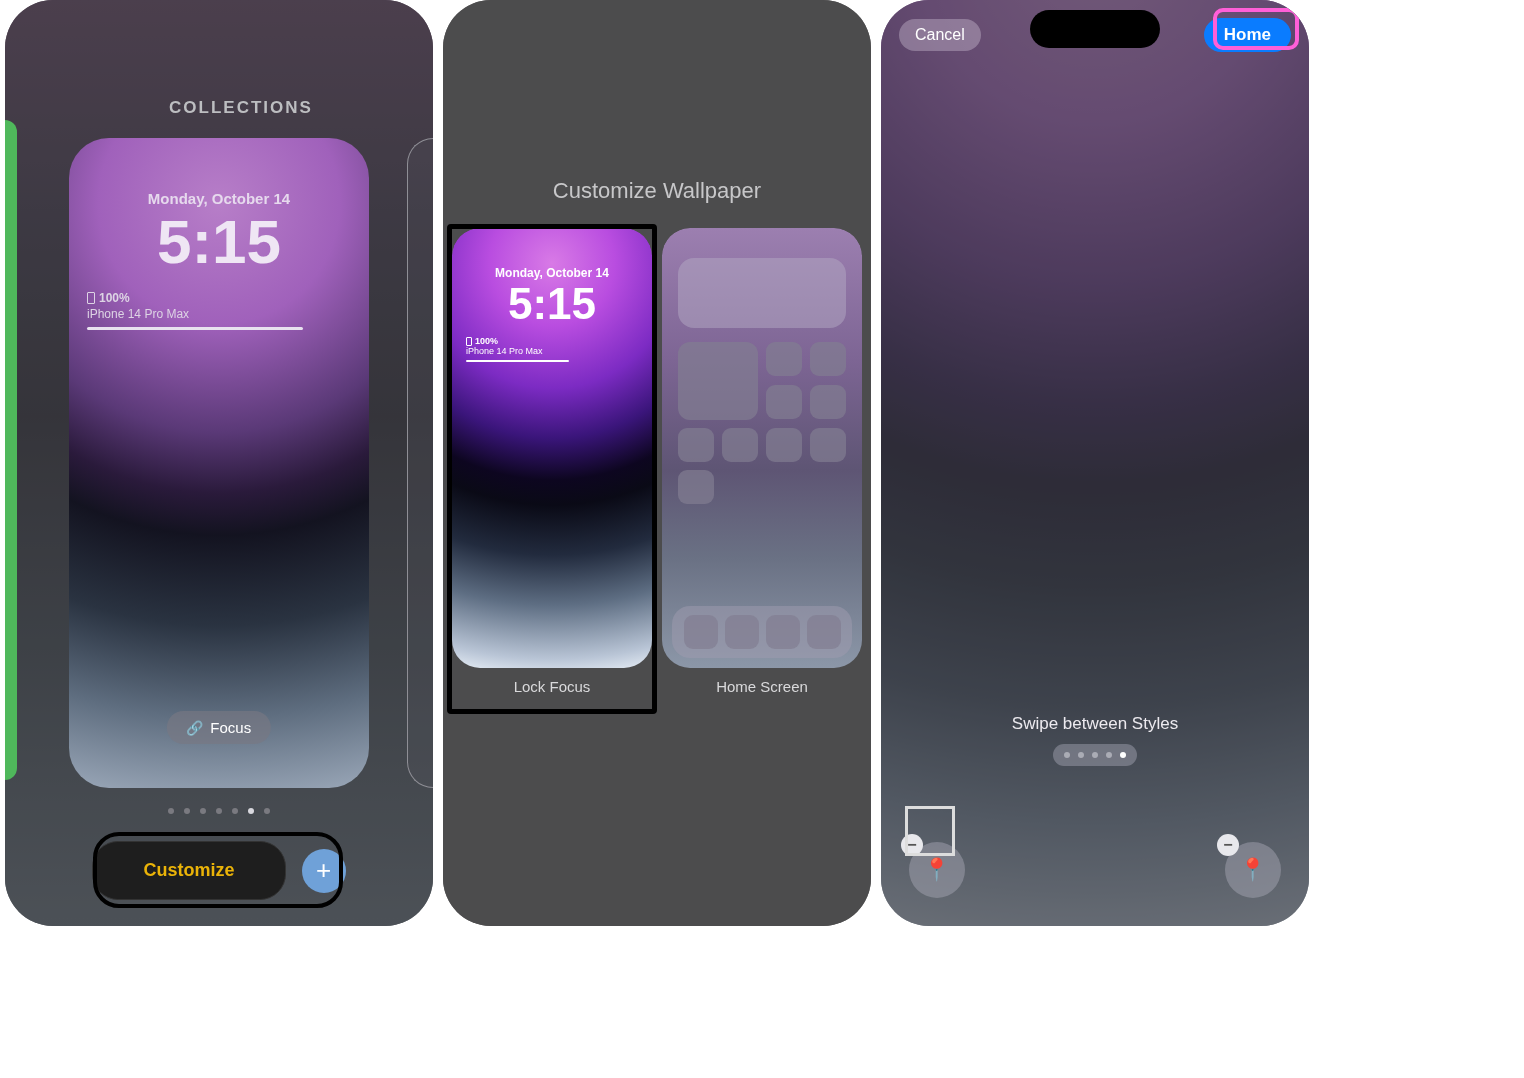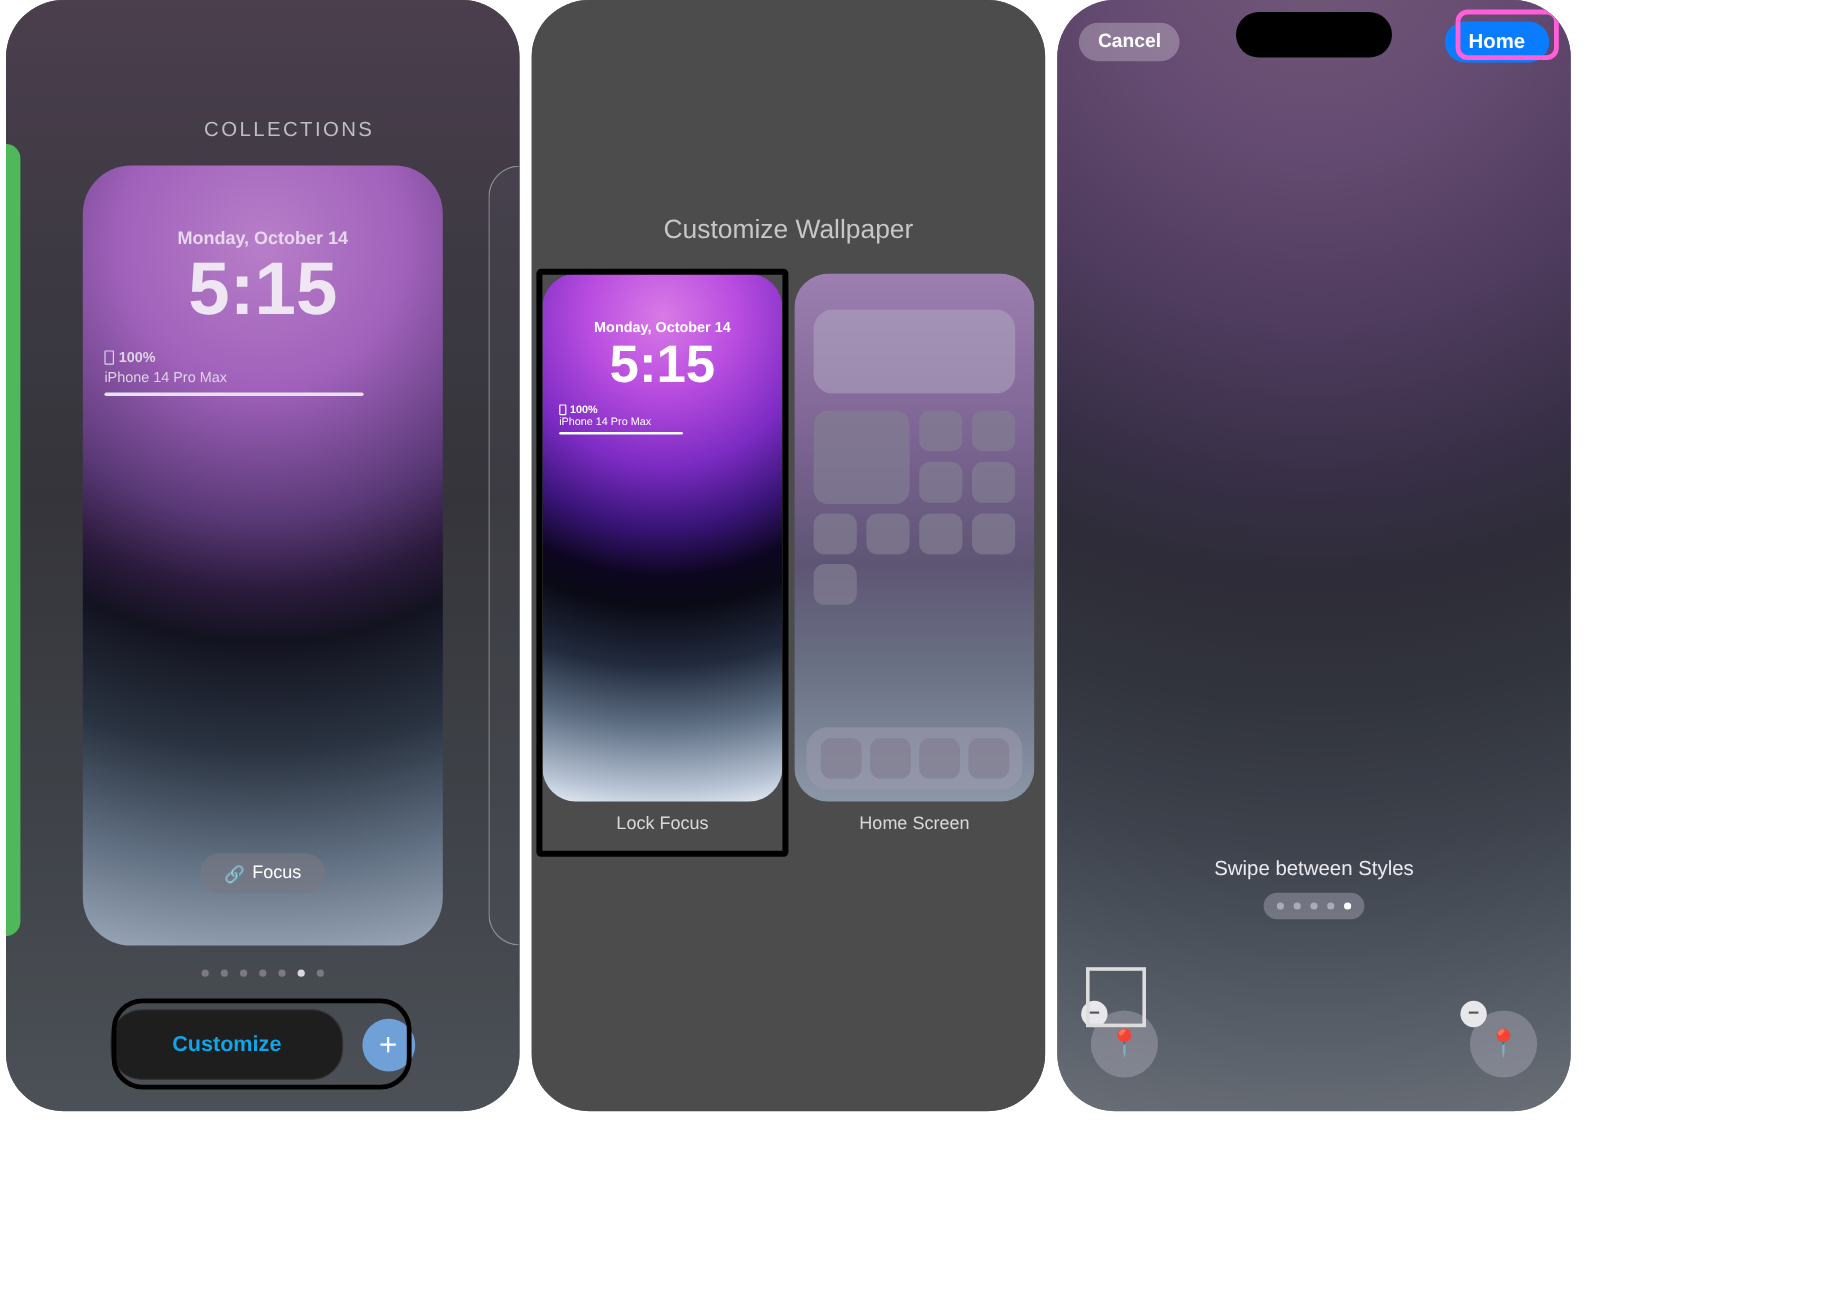--- a/index.html
+++ b/index.html
@@ -6,37 +6,37 @@
 html, body { width: 1524px; height: 1078px; background: #fff; font-family: -apple-system, "SF Pro Display", "Helvetica Neue", Arial, sans-serif; }
 .stage { display: flex; width: 1524px; height: 1078px; }
 .panel { position: relative; width: 428px; height: 926px; margin: 0 5px; border-radius: 48px; overflow: hidden; background: #707070; }
 .panel-wrap { position: relative; width: 438px; display: flex; align-items: flex-start; }
 
 .dim { position: absolute; inset: 0; background: rgba(50,50,50,0.55); pointer-events: none; }
 
 
 .p1-bg { position: absolute; inset: 0; background: linear-gradient(180deg,#6b506f 0%,#4a4358 25%,#3a3946 45%,#4d5561 70%,#6d7885 100%); }
 .green-edge { position: absolute; left: 0; top: 120px; width: 12px; height: 660px; background:#4fb85b; border-top-right-radius: 40px; border-bottom-right-radius: 40px; }
-.collections { position:absolute; top:98px; left:0; right:0; text-align:center; color:#bdbec1; font-size:17px; letter-spacing:2px; font-weight:400;padding-left:44px; }
+.collections { position:absolute; top:98px; left:0; right:0; text-align:center; color:#bdbec1; font-size:17px; letter-spacing:2px; font-weight:700;padding-left:44px; }
 .card1 { position:absolute; left:64px; top:138px; width:300px; height:650px; border-radius:40px; background: radial-gradient(circle at 50% 10%, #b77ec8 0%, #a061bb 20%, #5a3977 38%, #2a1a3b 48%, #131320 55%, #2a3341 70%, #5e6d7f 85%, #9aa7b8 100%); overflow:hidden; }
 .card1 .date { text-align:center; color:#e6d9ed; font-size:15px; font-weight:600; margin-top:52px; }
 .card1 .time { text-align:center; color:#efe6f4; font-size:62px; font-weight:700; line-height:1; margin-top:4px; }
 .widget1 { margin:18px 18px 0; color:#ddd4e4; font-size:12px; }
 .widget1 .row { display:flex; align-items:center; gap:4px; font-weight:600;}
 .widget1 .bat { width:8px; height:12px; border:1px solid #ddd4e4; border-radius:1px; display:inline-block; position:relative;}
 .widget1 .model { font-size:12px; margin-top:2px; }
 .widget1 .bar { height:3px; background:#e8e2ef; border-radius:2px; margin-top:6px; width:82%; }
 .focus-pill { position:absolute; bottom:44px; left:50%; transform:translateX(-50%); background: rgba(120,120,130,0.65); color:#fff; padding:8px 20px; border-radius:20px; display:flex; align-items:center; gap:6px; font-size:15px; font-weight:500;}
 .focus-pill .link-ic { font-size:14px; }
 .right-peek { position:absolute; right:0; top:138px; width:26px; height:650px; border:1px solid #8f8f96; border-right:none; border-top-left-radius:40px; border-bottom-left-radius:40px; background:rgba(90,90,100,0.2);}
 .dots1 { position:absolute; bottom:112px; left:0; right:0; display:flex; justify-content:center; gap:10px; }
 .dots1 span { width:6px; height:6px; border-radius:50%; background:#7a7a80; }
 .dots1 span.on { background:#d8d8de; }
 .customize-row { position:absolute; bottom:26px; left:0; right:0; display:flex; justify-content:center; align-items:center; gap:16px; }
-.customize-btn { background:#1e1e1e; color:#0ea5e9; font-size:18px; font-weight:600; padding:18px 50px; border-radius:26px; border:1px solid #333; }
+.customize-btn { background:#1e1e1e; color:#eab308; font-size:18px; font-weight:600; padding:18px 50px; border-radius:26px; border:1px solid #333; }
 .hl-cust { position:absolute; border:4px solid #000; border-radius:26px; pointer-events:none; }
 .add-btn { width:44px; height:44px; border-radius:50%; background:#6fa1d8; display:flex; align-items:center; justify-content:center; color:#fff; font-size:26px; font-weight:300; }
 
 
 .p2-bg { position:absolute; inset:0; background:#6e6d6f; }
 .cw-title { position:absolute; top:178px; left:0; right:0; text-align:center; color:#c7c7c9; font-size:22px; font-weight:500;}
 .pair-wrap { position:absolute; top:228px; left:0; right:0; display:flex; justify-content:center; gap:10px; }
 .mini-card { width:200px; border-radius:28px; overflow:hidden; position:relative; }
 .mini-card .shot { width:100%; height:440px; border-radius:28px; position:relative; overflow:hidden; }
 .lock-shot { background: radial-gradient(circle at 50% 8%, #d87ae6 0%, #b94de0 15%, #7c2bc3 30%, #3a157a 42%, #0d0620 52%, #0a0a16 58%, #222b3e 70%, #5e6e83 82%, #b9c5d6 95%, #e6edf5 100%); }
@@ -53,21 +53,21 @@
 .home-shot .grid .ic { height:34px; background:rgba(130,125,145,0.7); border-radius:9px;}
 .home-shot .dock { position:absolute; bottom:10px; left:10px; right:10px; height:52px; background:rgba(160,155,175,0.5); border-radius:18px; display:flex; justify-content:space-around; align-items:center; padding:0 8px;}
 .home-shot .dock .ic { width:34px; height:34px; background:rgba(130,125,145,0.7); border-radius:9px;}
 .mini-label { text-align:center; color:#d9d9db; font-size:15px; font-weight:500; margin-top:10px;}
 .hl-lock { position:absolute; border:5px solid #000; border-radius:4px; pointer-events:none; }
 
 
 .p3-bg { position:absolute; inset:0; background: radial-gradient(circle at 50% -6%, #c18bd0 0%, #a36abe 18%, #6e4690 34%, #3e2d5e 46%, #2a2640 54%, #33394d 64%, #4e596e 76%, #7b8aa0 88%, #aeb9cb 100%); }
 .di-pill { position:absolute; top:10px; left:50%; transform:translateX(-50%); width:130px; height:38px; background:#000; border-radius:20px;}
 .top-btns { position:absolute; top:18px; left:18px; right:18px; display:flex; justify-content:space-between; align-items:center;}
-.cancel-btn { background: rgba(220,210,225,0.35); color:#fff; font-size:16px; font-weight:700; padding:7px 16px; border-radius:18px;}
+.cancel-btn { background: rgba(220,210,225,0.35); color:#fff; font-size:16px; font-weight:400; padding:7px 16px; border-radius:18px;}
 .done-btn { background:#0a7cff; color:#fff; font-size:17px; font-weight:700; padding:7px 20px; border-radius:18px;}
 .hl-done { position:absolute; border:4px solid #ff5fd8; border-radius:10px; pointer-events:none;}
 .editable { margin:60px 18px 0; }
 .ed-box { border:1px solid rgba(230,220,240,0.4); border-radius:20px; padding:10px 16px; color:#efe6f4; margin-bottom:12px; text-align:center;}
 .ed-date { font-size:20px; font-weight:600; padding:8px 0;}
 .ed-time { font-size:92px; font-weight:700; line-height:1; padding:4px 0 10px;}
 .ed-widget { text-align:left; padding:10px 16px 16px;}
 .ed-widget .row { display:flex; align-items:center; gap:6px; font-size:17px; font-weight:600; color:#f0eaf5;}
 .ed-widget .bat { width:11px; height:16px; border:1.5px solid #f0eaf5; border-radius:2px;}
 .ed-widget .model { font-size:16px; color:#e8e0ef; margin-top:2px;}

